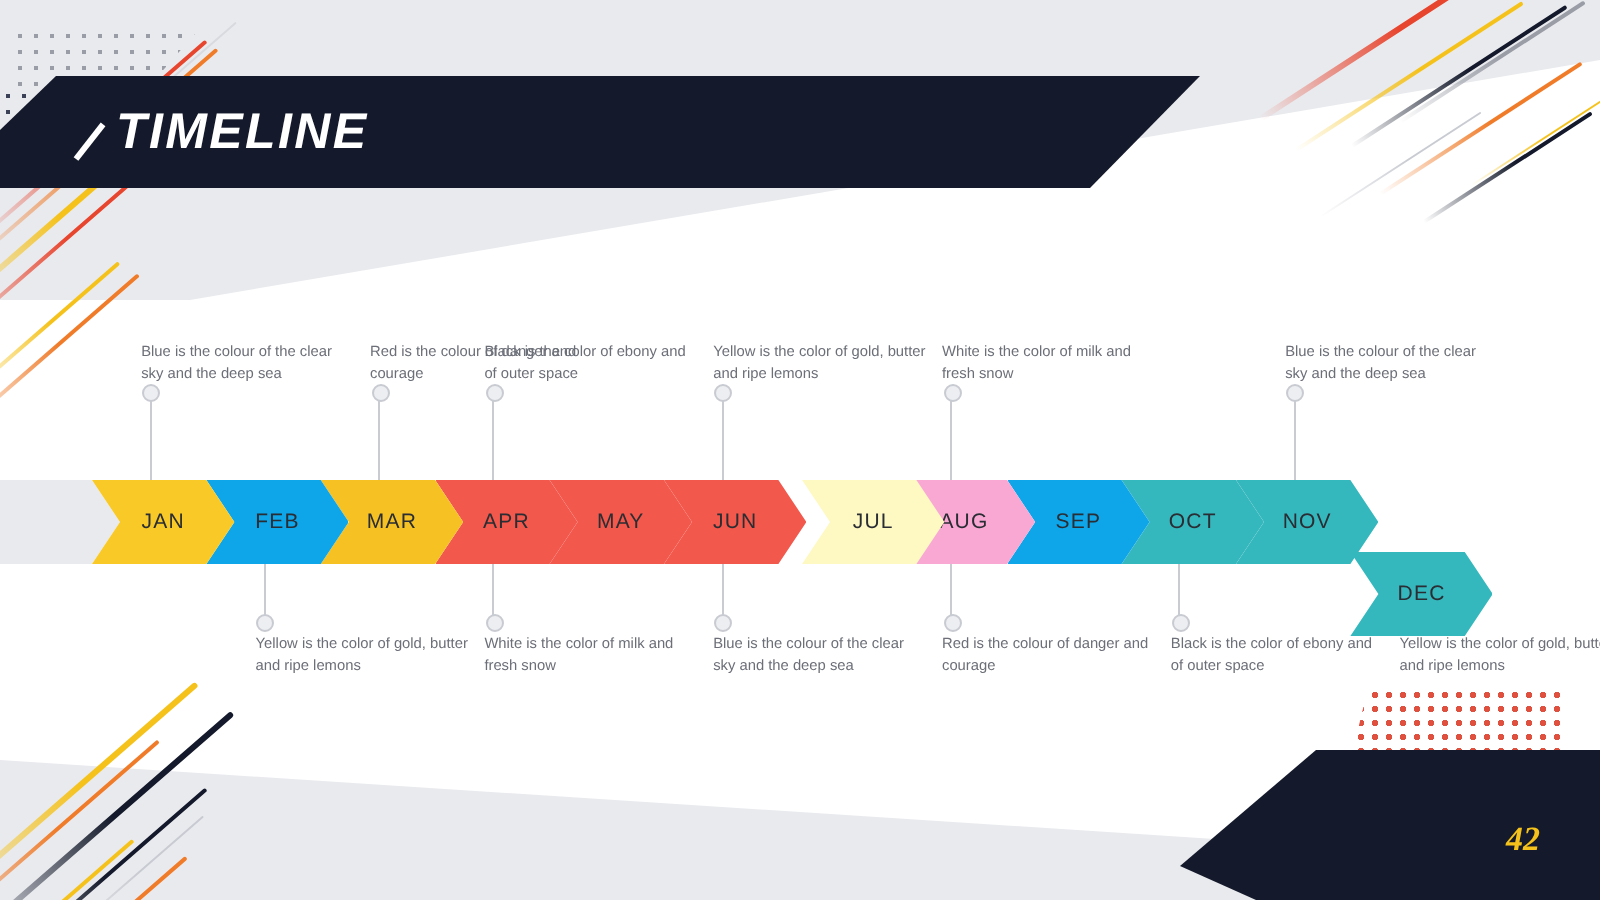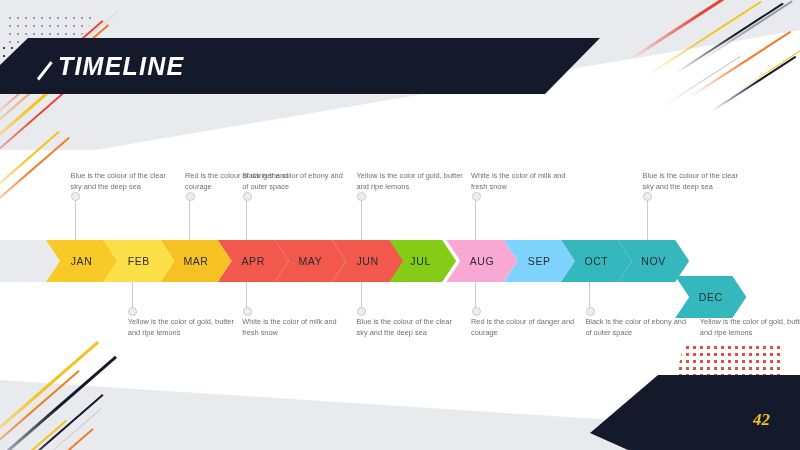--- a/index.html
+++ b/index.html
@@ -112,42 +112,42 @@
       <div class="streak" style="left: 10px; top: 500px; width: 110px; height: 1.6px; transform: rotate(-41deg); background: linear-gradient(to right, transparent, rgb(240, 124, 42) 55%, rgb(240, 124, 42));"></div>
       <div class="streak" style="left: 30px; top: 470px; width: 95px; height: 1.2px; transform: rotate(-41deg); background: linear-gradient(to right, transparent, rgb(201, 203, 210) 55%, rgb(201, 203, 210));"></div>
     </div>
 
   <div class="timeline">
     <div class="tl-tail"></div>
     <div id="chevrons">
         <div class="chev" style="left: 46px; width: 71.2px; background: rgb(248, 201, 39); z-index: 30;">
           <span>JAN</span>
         </div>
-        <div class="chev" style="left: 103.2px; width: 71.2px; background: #fde047; z-index: 29;">
+        <div class="chev" style="left: 103.2px; width: 71.2px; background: #0ea5e9; z-index: 29;">
           <span>FEB</span>
         </div>
         <div class="chev" style="left: 160.4px; width: 71.2px; background: rgb(246, 194, 35); z-index: 28;">
           <span>MAR</span>
         </div>
         <div class="chev" style="left: 217.6px; width: 71.2px; background: rgb(242, 88, 75); z-index: 27;">
           <span>APR</span>
         </div>
         <div class="chev" style="left: 274.8px; width: 71.2px; background: rgb(242, 88, 75); z-index: 26;">
           <span>MAY</span>
         </div>
         <div class="chev" style="left: 332px; width: 71.2px; background: rgb(242, 88, 75); z-index: 25;">
           <span>JUN</span>
         </div>
-        <div class="chev" style="left: 385px; width: 71.2px; background: #84cc16; z-index: 24;">
+        <div class="chev" style="left: 401px; width: 71.2px; background: #fef9c3; z-index: 24;">
           <span>JUL</span>
         </div>
         <div class="chev" style="left: 446.4px; width: 71.2px; background: #f9a8d4; z-index: 23;">
           <span>AUG</span>
         </div>
-        <div class="chev" style="left: 503.6px; width: 71.2px; background: #7dd3fc; z-index: 22;">
+        <div class="chev" style="left: 503.6px; width: 71.2px; background: #0ea5e9; z-index: 22;">
           <span>SEP</span>
         </div>
         <div class="chev" style="left: 560.8px; width: 71.2px; background: rgb(53, 184, 189); z-index: 21;">
           <span>OCT</span>
         </div>
         <div class="chev" style="left: 618px; width: 71.2px; background: rgb(53, 184, 189); z-index: 20;">
           <span>NOV</span>
         </div>
         <div class="chev" style="left: 675.2px; width: 71.2px; background: rgb(53, 184, 189); z-index: 19; margin-top: 36px;">
           <span>DEC</span>

